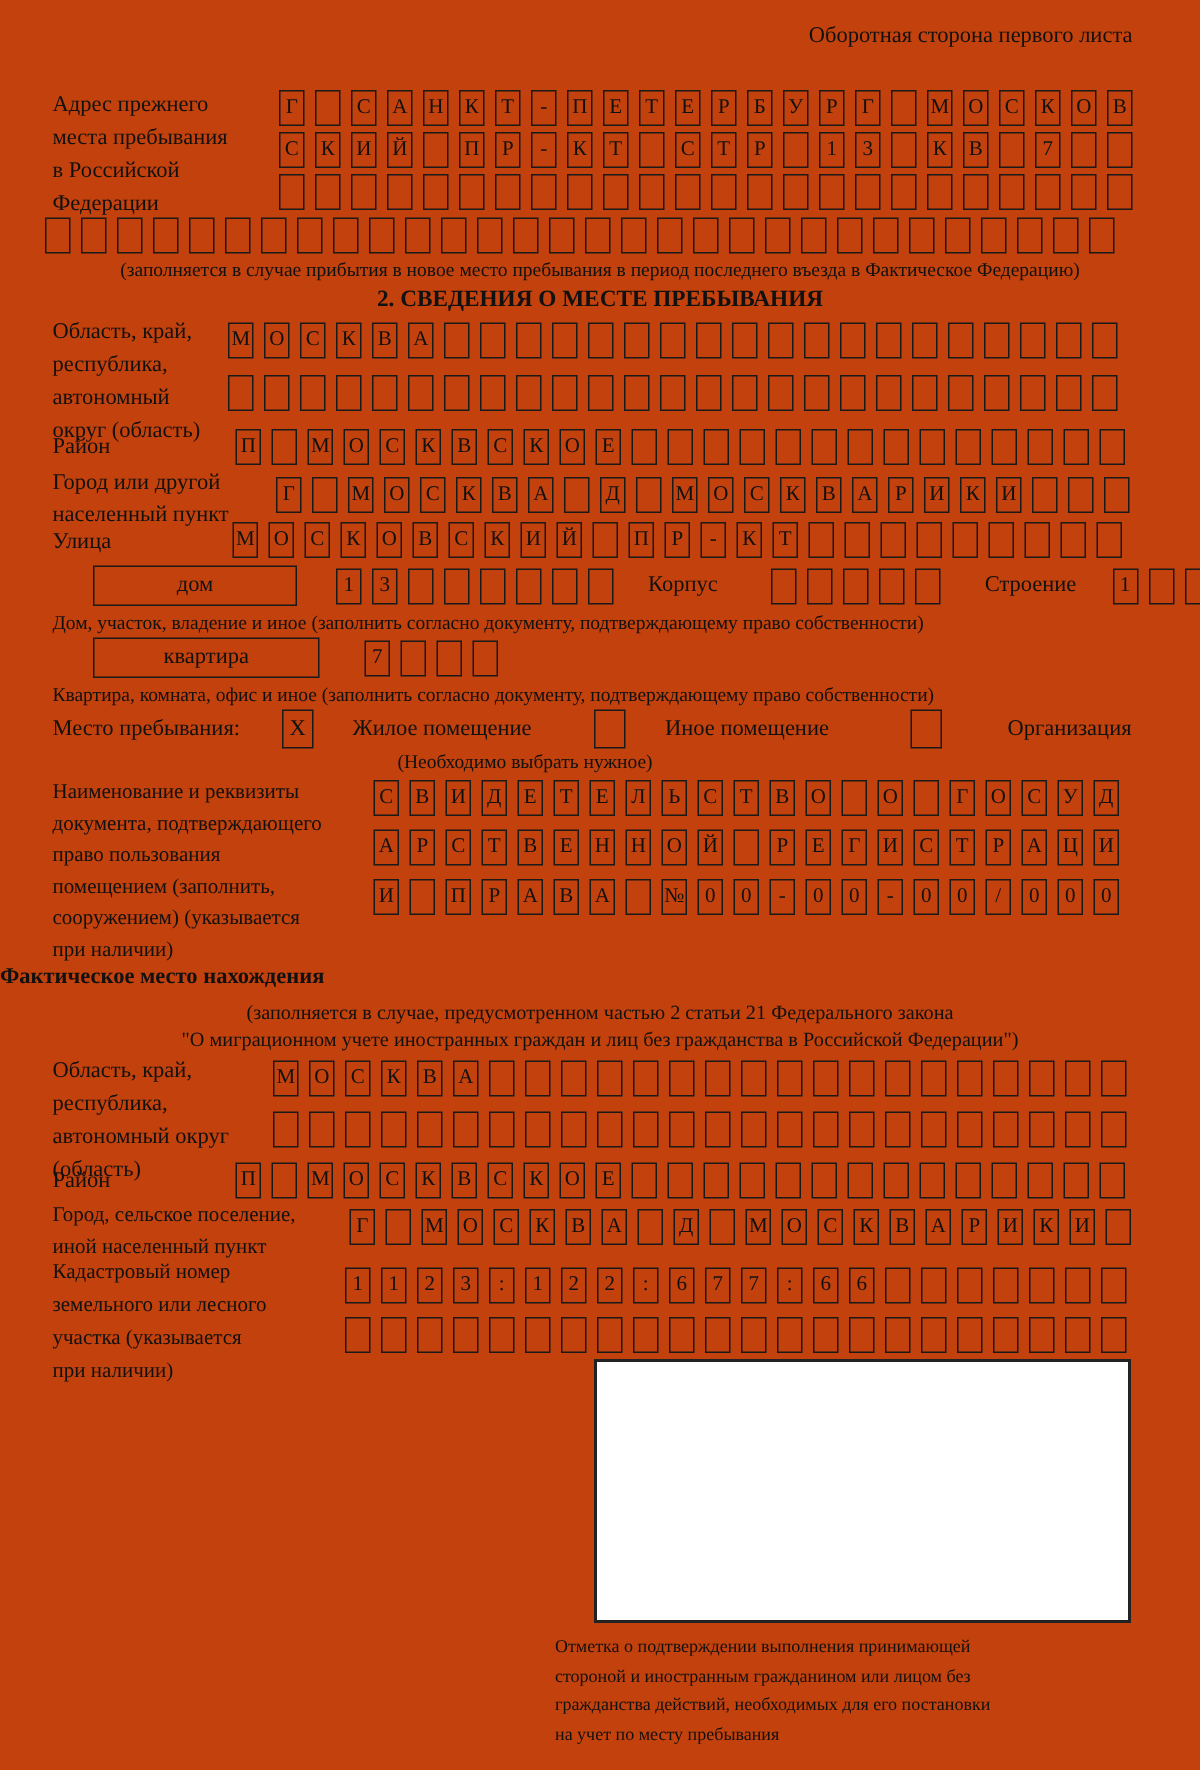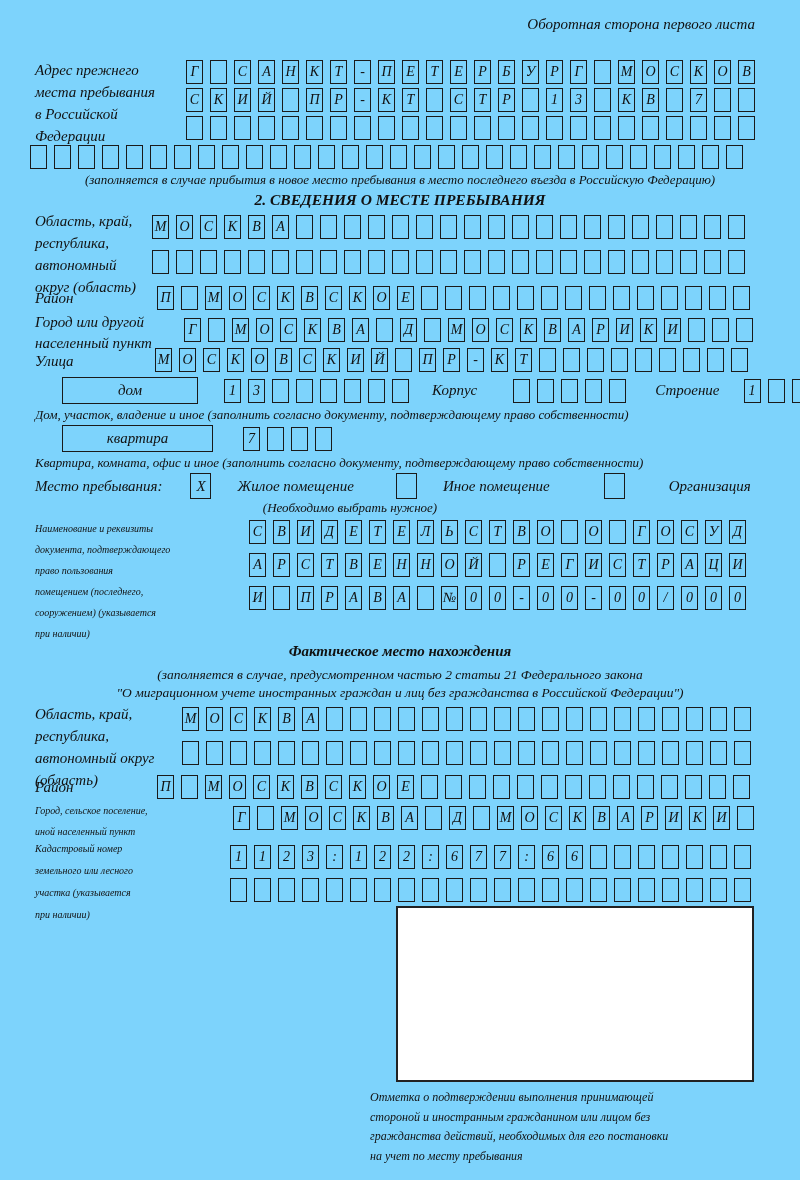--- a/index.html
+++ b/index.html
@@ -1,34 +1,34 @@
 <!DOCTYPE html>
 <html><head>
 <meta charset="utf-8">
 <style>
   * { margin:0; padding:0; box-sizing:border-box; }
   html,body { background:#fff; }
   .page {
-    position:relative; width:800px; height:1180px; background:#7dd3fc;
-    font-family:"Liberation Serif","DejaVu Serif",serif; color:#111; overflow:hidden;font-style:italic;
+    position:relative; width:800px; height:1180px; background:#c2410c;
+    font-family:"Liberation Serif","DejaVu Serif",serif; color:#111; overflow:hidden;
   }
   .hnote { position:absolute; left:0; width:755px; text-align:right; font-size:15px; }
   .lbl { position:absolute; font-size:15px; line-height:22px; }
-  .lbl.small { font-size:10px; line-height:21px; }
+  .lbl.small { font-size:14px; line-height:21px; }
   .boxrow { position:absolute; display:flex; }
   .inline-row .boxrow { position:static; }
   .cbox {
     flex:none; width:17px; height:24px; border:1.6px solid #1a1a1a; margin-right:7px;
     display:inline-flex; align-items:center; justify-content:center;
     font-size:14px; line-height:1;
   }
   .note { position:absolute; font-size:13px; }
   .centered { left:0; width:800px; text-align:center; }
   .sec-title { position:absolute; left:0; width:800px; text-align:center; font-weight:bold; font-size:15.5px; }
-  .subtitle { position:absolute; left:0; width:800px; text-align:center; font-weight:bold; font-size:15px; }
+  .subtitle { position:absolute; left:0; width:800px; font-weight:bold; font-size:15px; }
   .inline-row { position:absolute; display:flex; align-items:center;gap:16px; }
   .inline-lbl { font-size:15px; white-space:nowrap; }
   .widebox {
     flex:none; height:27px; border:1.6px solid #1a1a1a;
     display:flex; align-items:center; justify-content:center; font-size:15px;
   }
   .checkbox {
     flex:none; width:21px; height:26px; border:1.6px solid #1a1a1a;
     display:flex; align-items:center; justify-content:center; font-size:15px;
   }
@@ -151,21 +151,21 @@
       <span class="cbox"></span>
       <span class="cbox"></span>
       <span class="cbox"></span>
       <span class="cbox"></span>
       <span class="cbox"></span>
       <span class="cbox"></span>
       <span class="cbox"></span>
       <span class="cbox"></span>
       <span class="cbox"></span>
     </div>
-  <div class="note centered" style="top:172px">(заполняется в случае прибытия в новое место пребывания в место последнего въезда в Российскую Федерацию)</div>
+  <div class="note centered" style="top:172px">(заполняется в случае прибытия в новое место пребывания в период последнего въезда в Фактическое Федерацию)</div>
 
   <div class="sec-title" style="top:191px">2. СВЕДЕНИЯ О МЕСТЕ ПРЕБЫВАНИЯ</div>
 
   <div class="lbl" style="left:35px;top:210px">
     <div>Область, край,</div>
     <div>республика,</div>
     <div>автономный</div>
     <div>округ (область)</div>
   </div>
   <div class="boxrow" style="left:152px;top:215px">
@@ -361,21 +361,21 @@
     <div class="inline-lbl" style="margin-left:10px">Иное помещение</div>
     <div class="checkbox" style="margin-left:38px"></div>
     <div class="inline-lbl" style="margin-left:28px">Организация</div>
   </div>
   <div class="note" style="left:0;top:500px;width:700px;text-align:center">(Необходимо выбрать нужное)</div>
 
   <div class="lbl small" style="left:35px;top:518px">
     <div>Наименование и реквизиты</div>
     <div>документа, подтверждающего</div>
     <div>право пользования</div>
-    <div>помещением (последнего,</div>
+    <div>помещением (заполнить,</div>
     <div>сооружением) (указывается</div>
     <div>при наличии)</div>
   </div>
   <div class="boxrow" style="left:249px;top:520px">
       <span class="cbox">С</span>
       <span class="cbox">В</span>
       <span class="cbox">И</span>
       <span class="cbox">Д</span>
       <span class="cbox">Е</span>
       <span class="cbox">Т</span>

